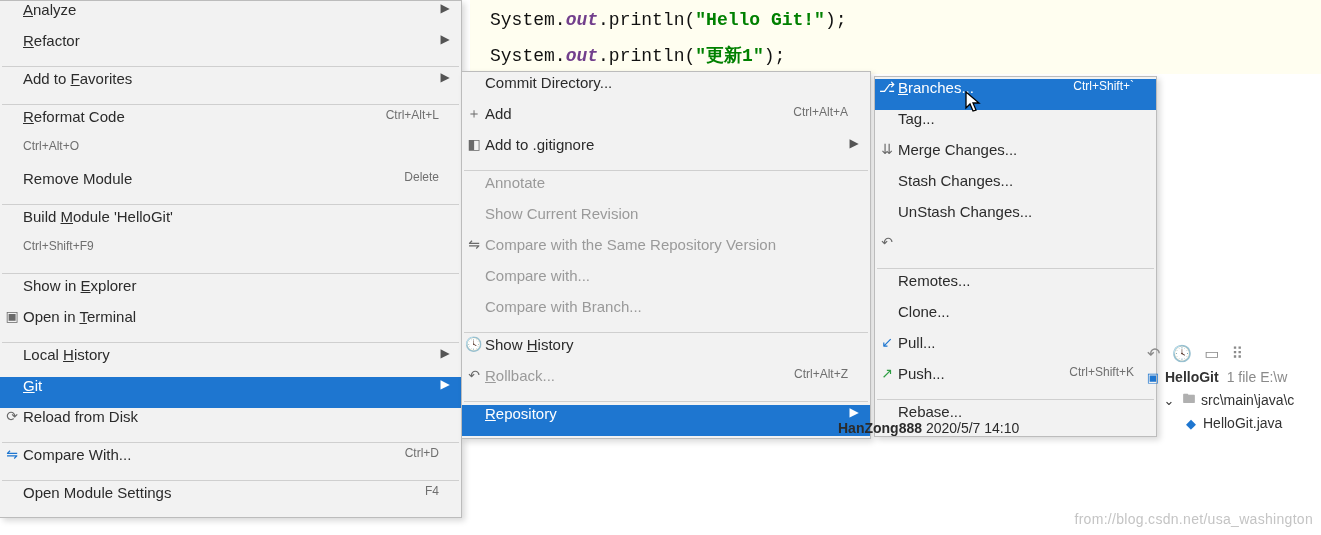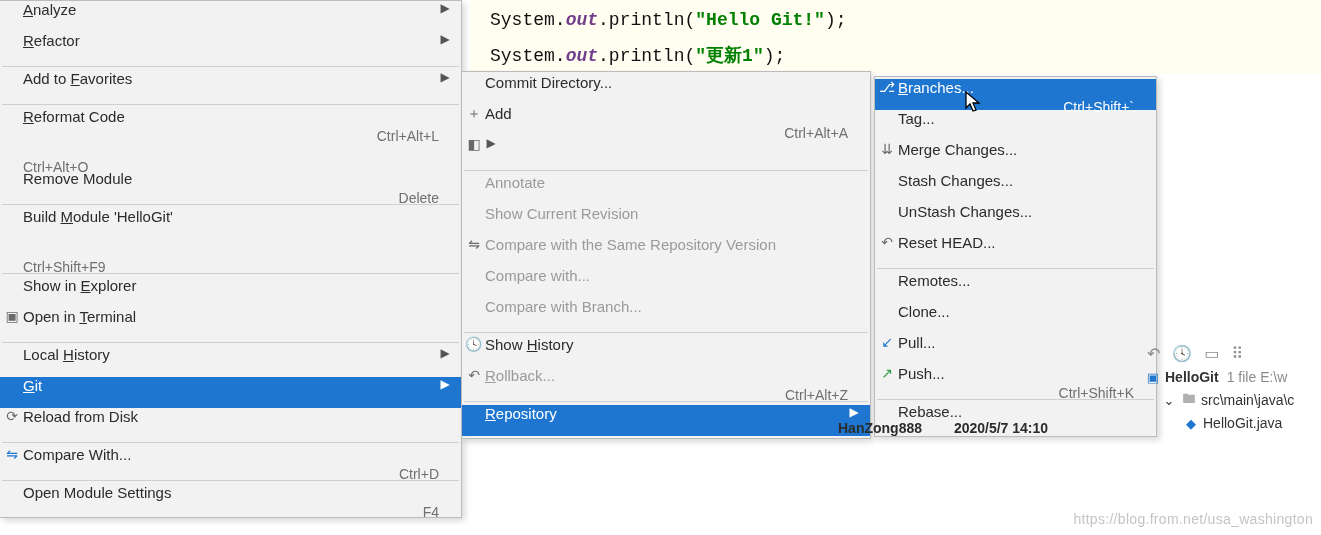--- a/index.html
+++ b/index.html
@@ -57,21 +57,21 @@
     width: 22px;
     display: inline-flex;
     justify-content: center;
     align-items: center;
     flex-shrink: 0;
     color: #6a6a6a;
     font-size: 14px;
   }
   .menu-item.highlight .mi-icon { color: #fff; }
   .mi-label { flex: 1 1 auto; padding-right: 20px; }
-  .mi-short { color: #6f6f6f; font-size: 14px; text-align: right; margin-top: 20px; }
+  .mi-short { color: #6f6f6f; font-size: 12px; text-align: right; }
   .menu-item.highlight .mi-short { color: #fff; }
   .mi-arrow {
     width: 12px;
     text-align: center;
     font-size: 12px;
     color: #555;
   }
   .menu-item.highlight .mi-arrow { color: #fff; }
   .mi-ul { text-decoration: underline; }
 
@@ -93,21 +93,21 @@
   .cursor svg { display:block; }
 
   
   .anno {
     position: absolute;
     left: 838px;
     top: 420px;
     font-size: 14px;
   }
   .anno-line1 { font-weight: bold; color:#2b2b2b; }
-  .anno-date  { font-weight: bold; margin-left: 28px; }
+  .anno-date  { font-weight: normal; margin-left: 0; }
 
   
   .tree {
     position: absolute;
     right: 0;
     top: 340px;
     width: 180px;
     font-size: 14px;
     color: #333;
   }
@@ -241,20 +241,21 @@
     <span class="mi-arrow"></span>
   </div>
   <div class="menu-item">
     <span class="mi-icon">＋</span>
     <span class="mi-label">Add</span>
     <span class="mi-short">Ctrl+Alt+A</span>
     <span class="mi-arrow"></span>
   </div>
   <div class="menu-item">
     <span class="mi-icon">◧</span>
+    <span class="mi-label">Add to .gitignore</span>
     <span class="mi-arrow">▶</span>
   </div>
   <div class="menu-sep"></div>
   <div class="menu-item disabled">
     <span class="mi-icon"></span>
     <span class="mi-label">Annotate</span>
     <span class="mi-arrow"></span>
   </div>
   <div class="menu-item disabled">
     <span class="mi-icon"></span>
@@ -318,21 +319,20 @@
     <span class="mi-label">Stash Changes...</span>
     <span class="mi-arrow"></span>
   </div>
   <div class="menu-item">
     <span class="mi-icon"></span>
     <span class="mi-label">UnStash Changes...</span>
     <span class="mi-arrow"></span>
   </div>
   <div class="menu-item">
     <span class="mi-icon">↶</span>
-    <span class="mi-label">Reset HEAD...</span>
     <span class="mi-arrow"></span>
   </div>
   <div class="menu-sep"></div>
   <div class="menu-item">
     <span class="mi-icon"></span>
     <span class="mi-label">Remotes...</span>
     <span class="mi-arrow"></span>
   </div>
   <div class="menu-item">
     <span class="mi-icon"></span>
@@ -385,13 +385,13 @@
     <span class="ficon">⌄</span>
     <span class="ficon" style="color:#b0b0b0">🖿</span>
     <span>src\main\java\c</span>
   </div>
   <div class="tree-row indent2">
     <span class="ficon" style="color:#1e76d0">◆</span>
     <span>HelloGit.java</span>
   </div>
 </div>
 
-<div class="watermark">https://blog.from.net/usa_washington</div>
+<div class="watermark">from://blog.csdn.net/usa_washington</div>
 
 </body></html>

